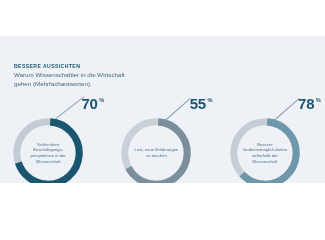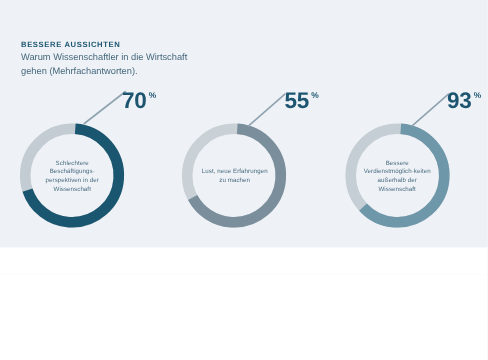--- a/index.html
+++ b/index.html
@@ -7,20 +7,21 @@
     width:325px;height:183px;
     background:#ffffff;
     font-family:"Liberation Sans", sans-serif;
     overflow:hidden;
   }
   #root{
     position:relative;
     width:325px;height:183px;
     background:#eef2f6;
     box-sizing:border-box;
+    margin-top:36px;
   }
   .bottom-band{
     position:absolute;left:0;right:0;bottom:0;height:18px;
     background:#ffffff;
   }
   .header{
     position:absolute;left:14px;top:26px;width:160px;
   }
   .eyebrow{
     font-size:5.1px;
@@ -134,21 +135,21 @@
     </div>
 
     <div class="donut-wrap">
       <svg class="donut-svg" viewBox="0 0 100 100">
         <circle cx="50" cy="50" r="40" fill="none" stroke="#c5ced4" stroke-width="9"></circle>
         <circle cx="50" cy="50" r="40" fill="none" stroke="#6f97aa" stroke-width="9" stroke-dasharray="155.8 95.5" stroke-dashoffset="0" transform="rotate(-86 50 50)"></circle>
         <line x1="62" y1="8" x2="94" y2="-20" stroke="#8fa3b0" stroke-width="1.4"></line>
       </svg>
       <div class="center-label">Bessere Verdienstmöglich-keiten außerhalb der Wissenschaft</div>
       <div class="value-box">
-        <span class="value-num">93</span>
+        <span class="value-num">78</span>
         <span class="value-pct">%</span>
       </div>
     </div>
 
   </div>
 
   <div class="bottom-band"></div>
 </div>
 
 </body></html>

